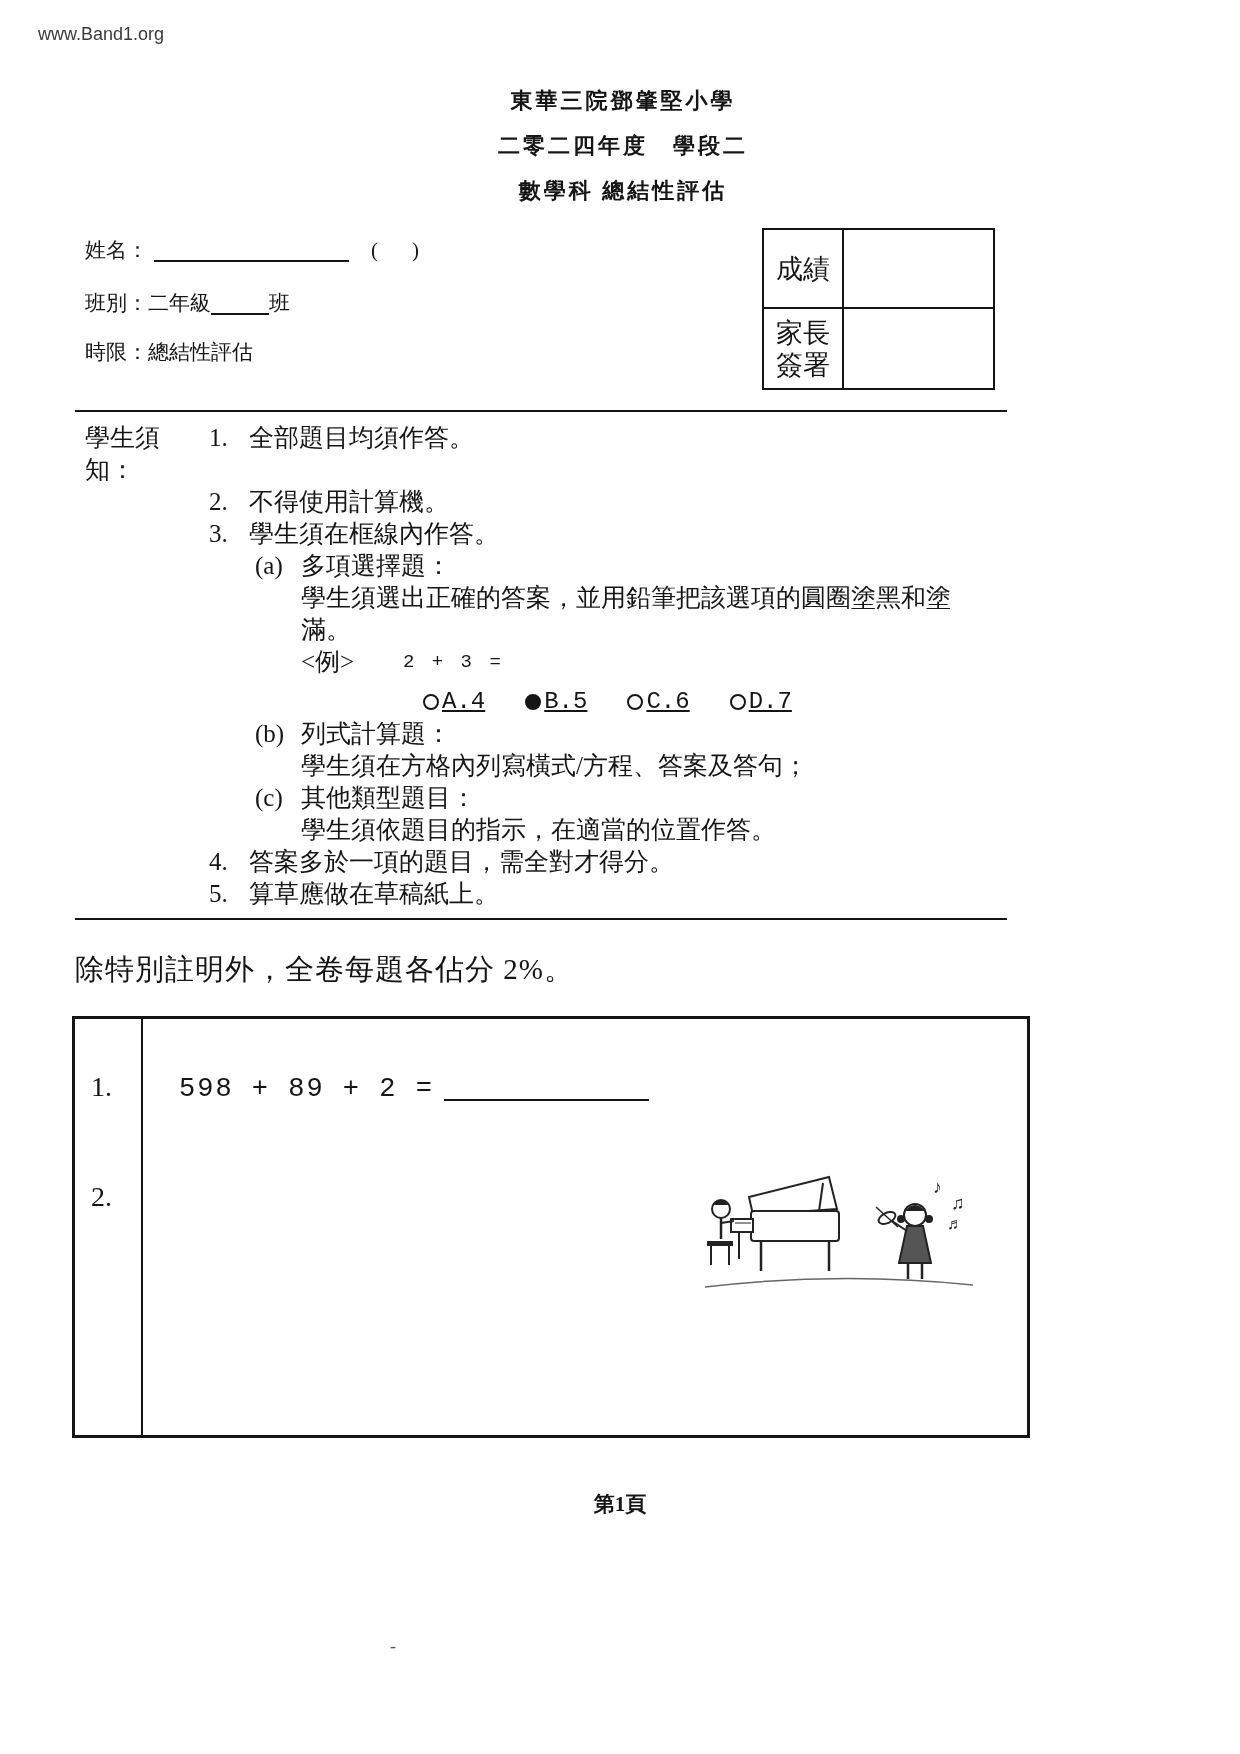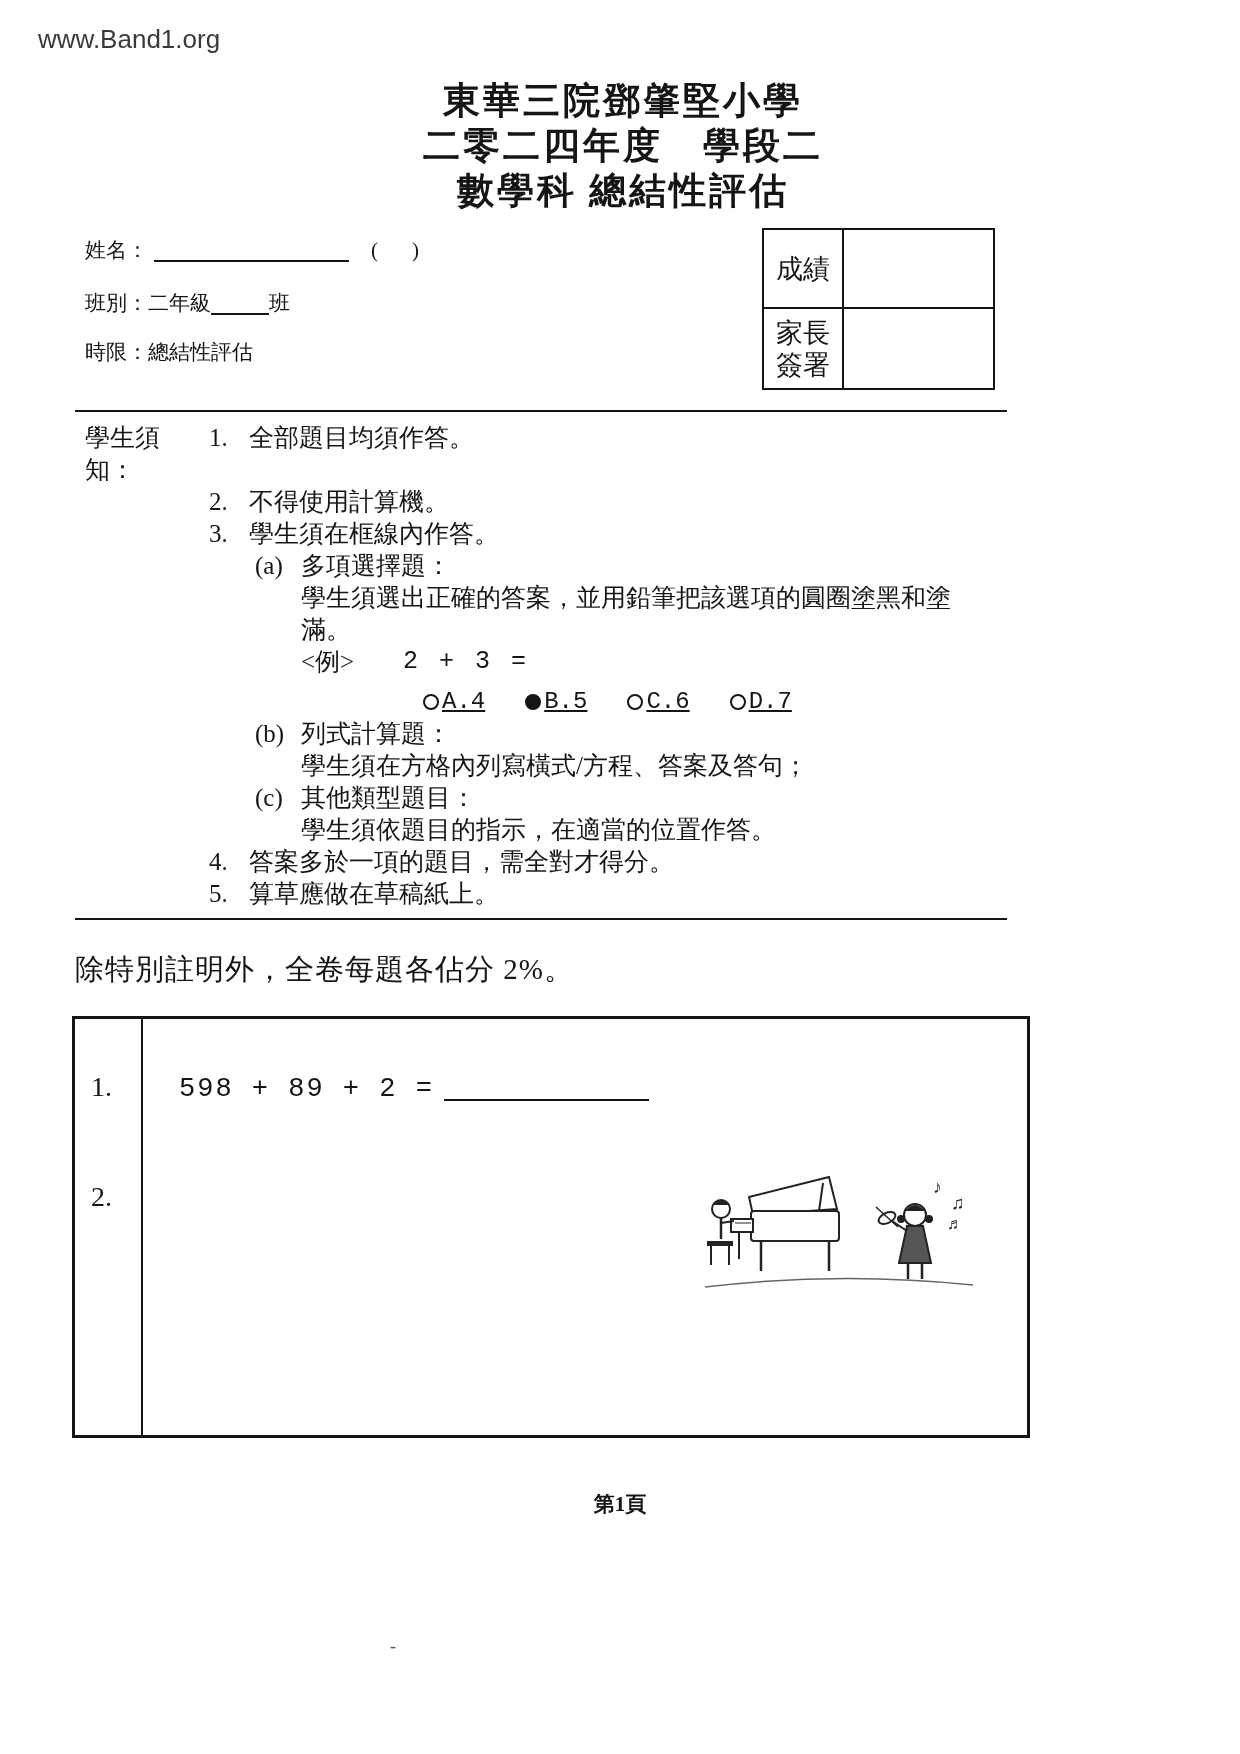--- a/index.html
+++ b/index.html
@@ -10,29 +10,29 @@
     color:#151515;
     position:relative;
     overflow:hidden;
   }
   .page { position:absolute; inset:0; background:#fff; }
 
   
   .watermark {
     position:absolute; left:38px; top:24px;
     font-family:"Liberation Sans", sans-serif;
-    font-size:26px; color:#3a3a3a;
+    font-size:18px; color:#3a3a3a;
   }
 
   
   .title-block {
     position:absolute; top:78px; left:0; width:100%;
     text-align:center; font-weight:600; letter-spacing:3px;
   }
-  .title-line { font-size:37px; line-height:45px;margin-left:6px; }
+  .title-line { font-size:22px; line-height:45px;margin-left:6px; }
 
   
   .student-info {
     position:absolute; left:85px; top:232px;
     font-size:21px; font-weight:500;
   }
   .si-row { margin-bottom:21px; white-space:nowrap; }
   .u-blank {
     display:inline-block;
     border-bottom:2.5px solid #151515;
@@ -68,21 +68,21 @@
   .ins-row { display:flex; align-items:flex-start; }
   .ins-head { width:124px; flex:0 0 auto; }
   .ins-num  { width:40px;  flex:0 0 auto; }
   .indent-num    { padding-left:124px; }
   .indent-sub    { padding-left:170px; }
   .sub-label     { width:46px; flex:0 0 auto; }
   .indent-detail { padding-left:216px; }
   .detail-a .ins-text { max-width:665px; }
   .example-label { width:102px; flex:0 0 auto; }
   .mono { font-family:"Liberation Mono", monospace; }
-  .example-expr { font-size:25px; letter-spacing:3px; }
+  .example-expr { font-size:19px; letter-spacing:3px; }
   .options-row { padding-left:338px; display:flex; gap:40px; align-items:center; margin-top:8px;text-decoration:underline; }
   .mc-option { display:flex; align-items:center; gap:3px; font-family:"Liberation Mono", monospace; font-size:24px; }
   .radio {
     display:inline-block; width:16px; height:16px;
     border:2px solid #151515; border-radius:50%;
     background:#fff; flex:0 0 auto;
   }
   .radio.filled { background:#151515; }
 
   .marks-note { margin:30px 0 0 75px; font-size:29px; font-weight:500; letter-spacing:1px; }

